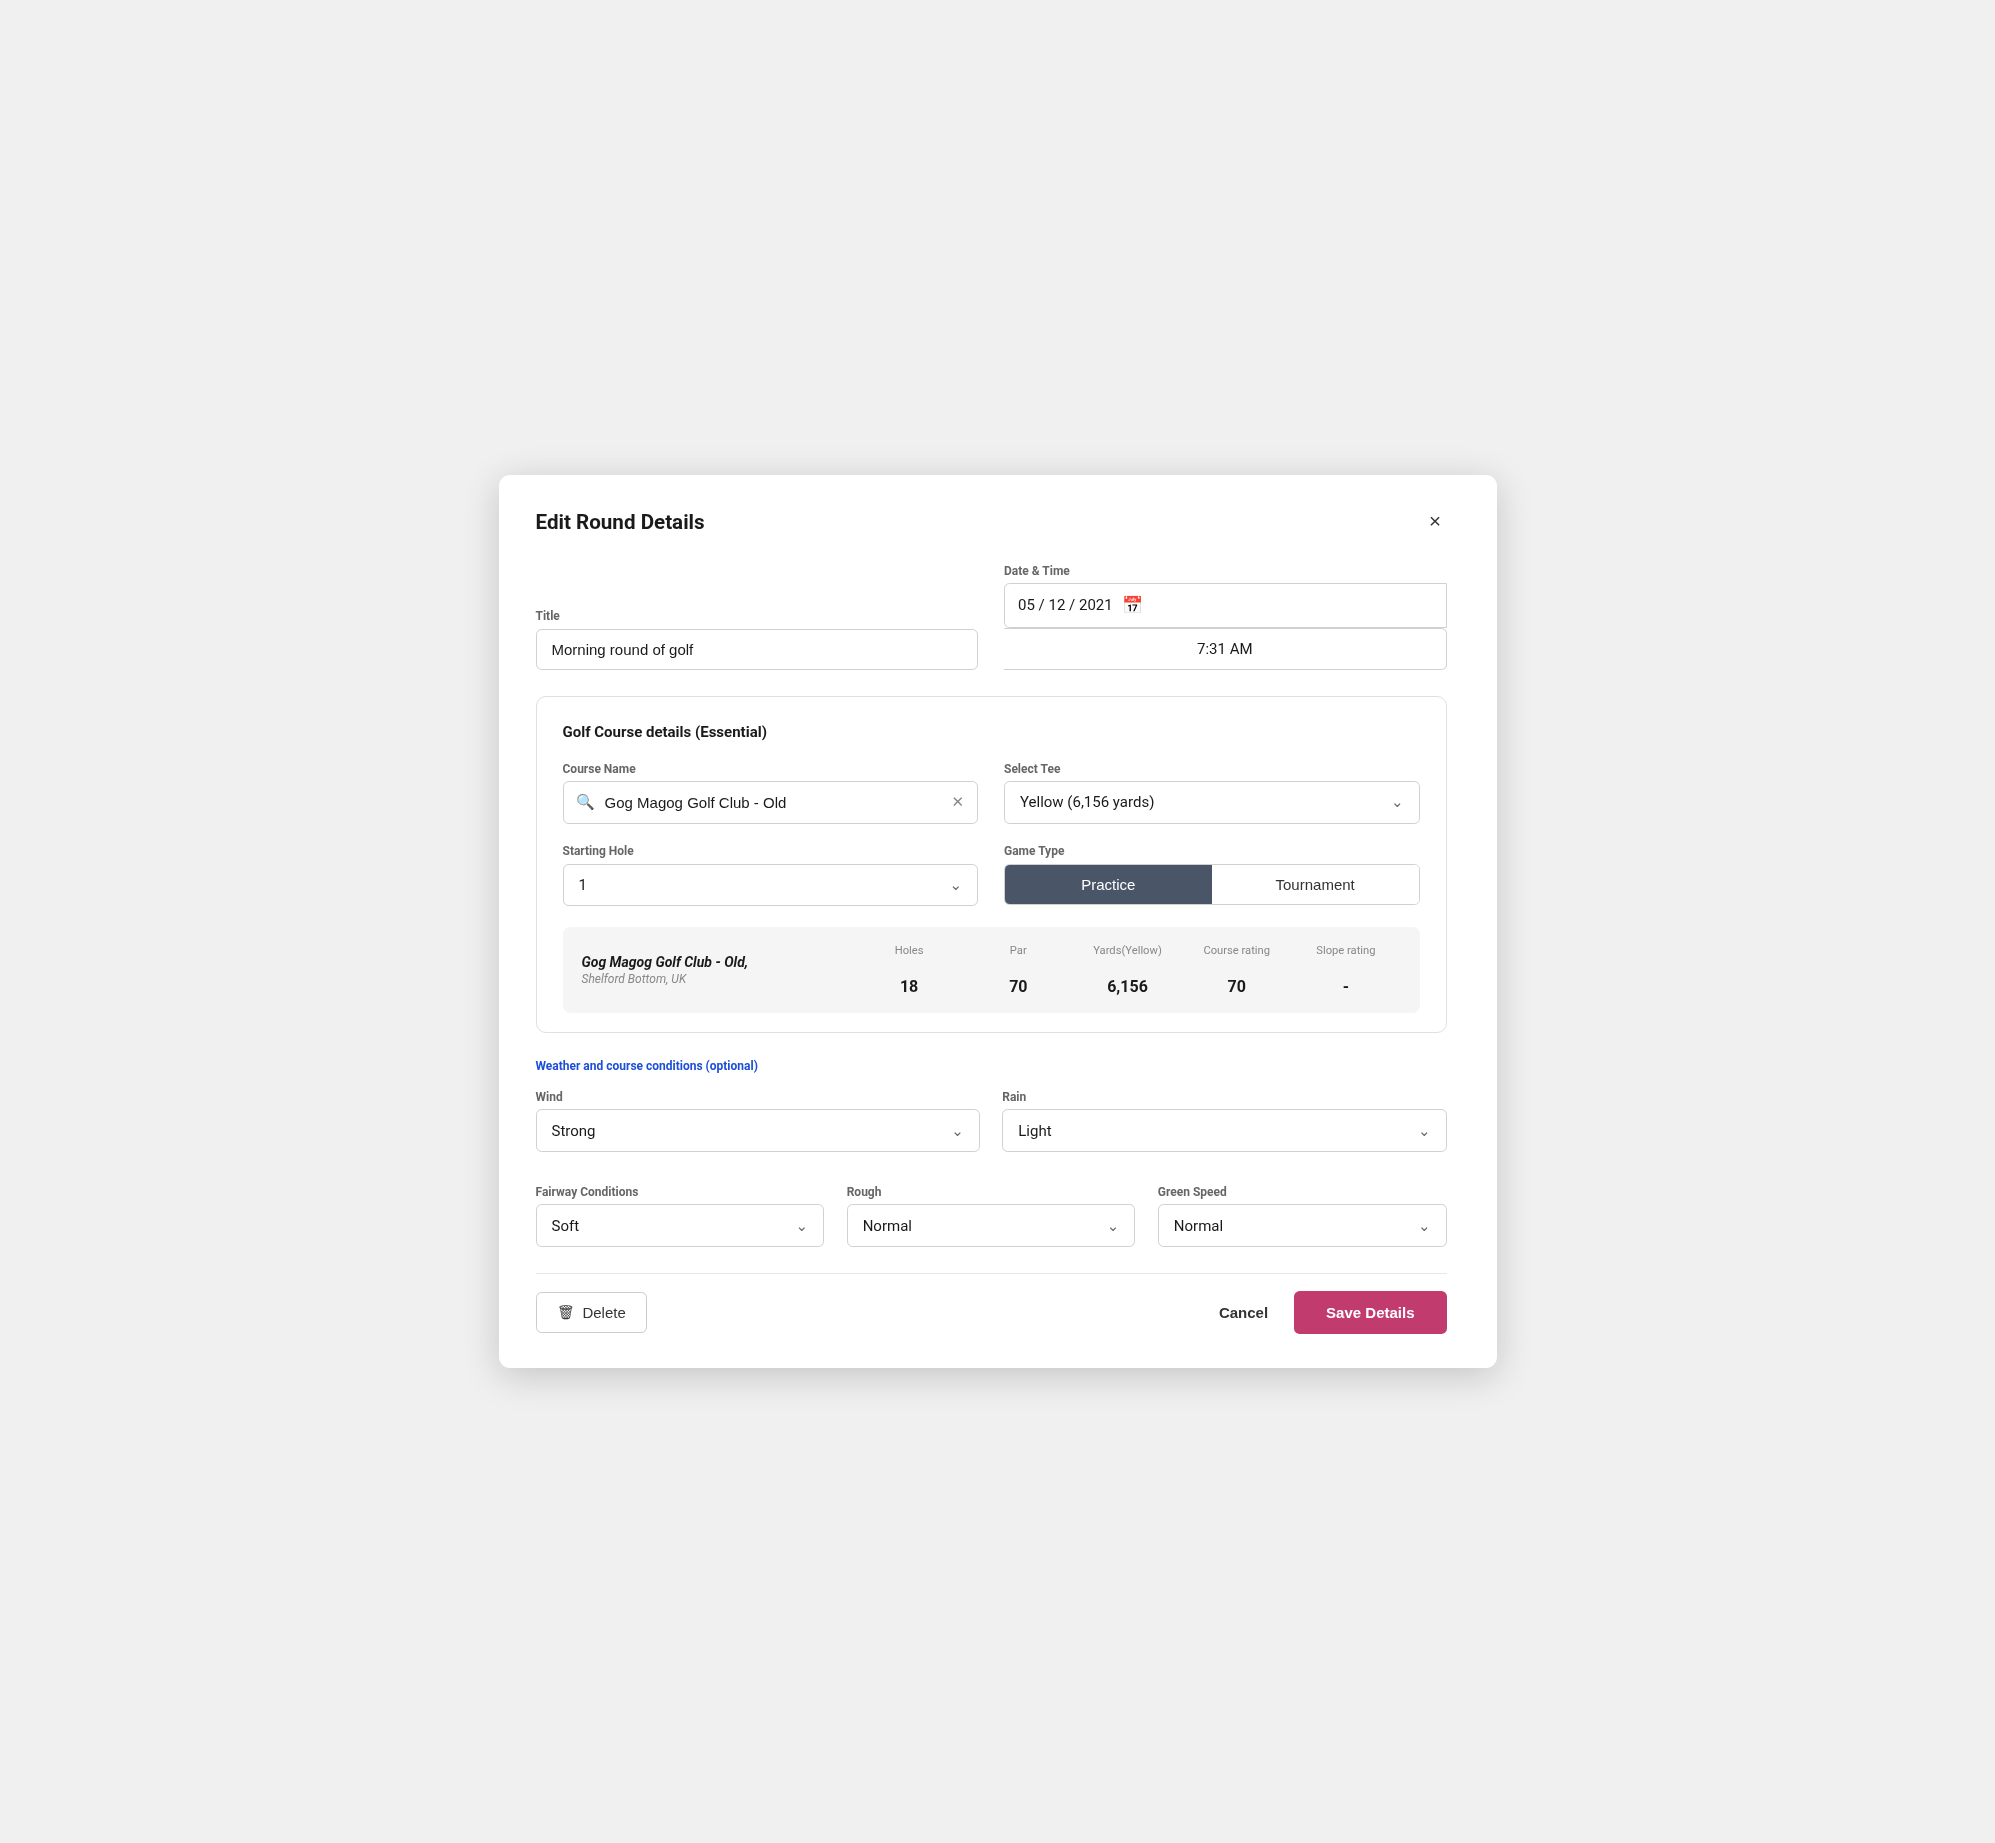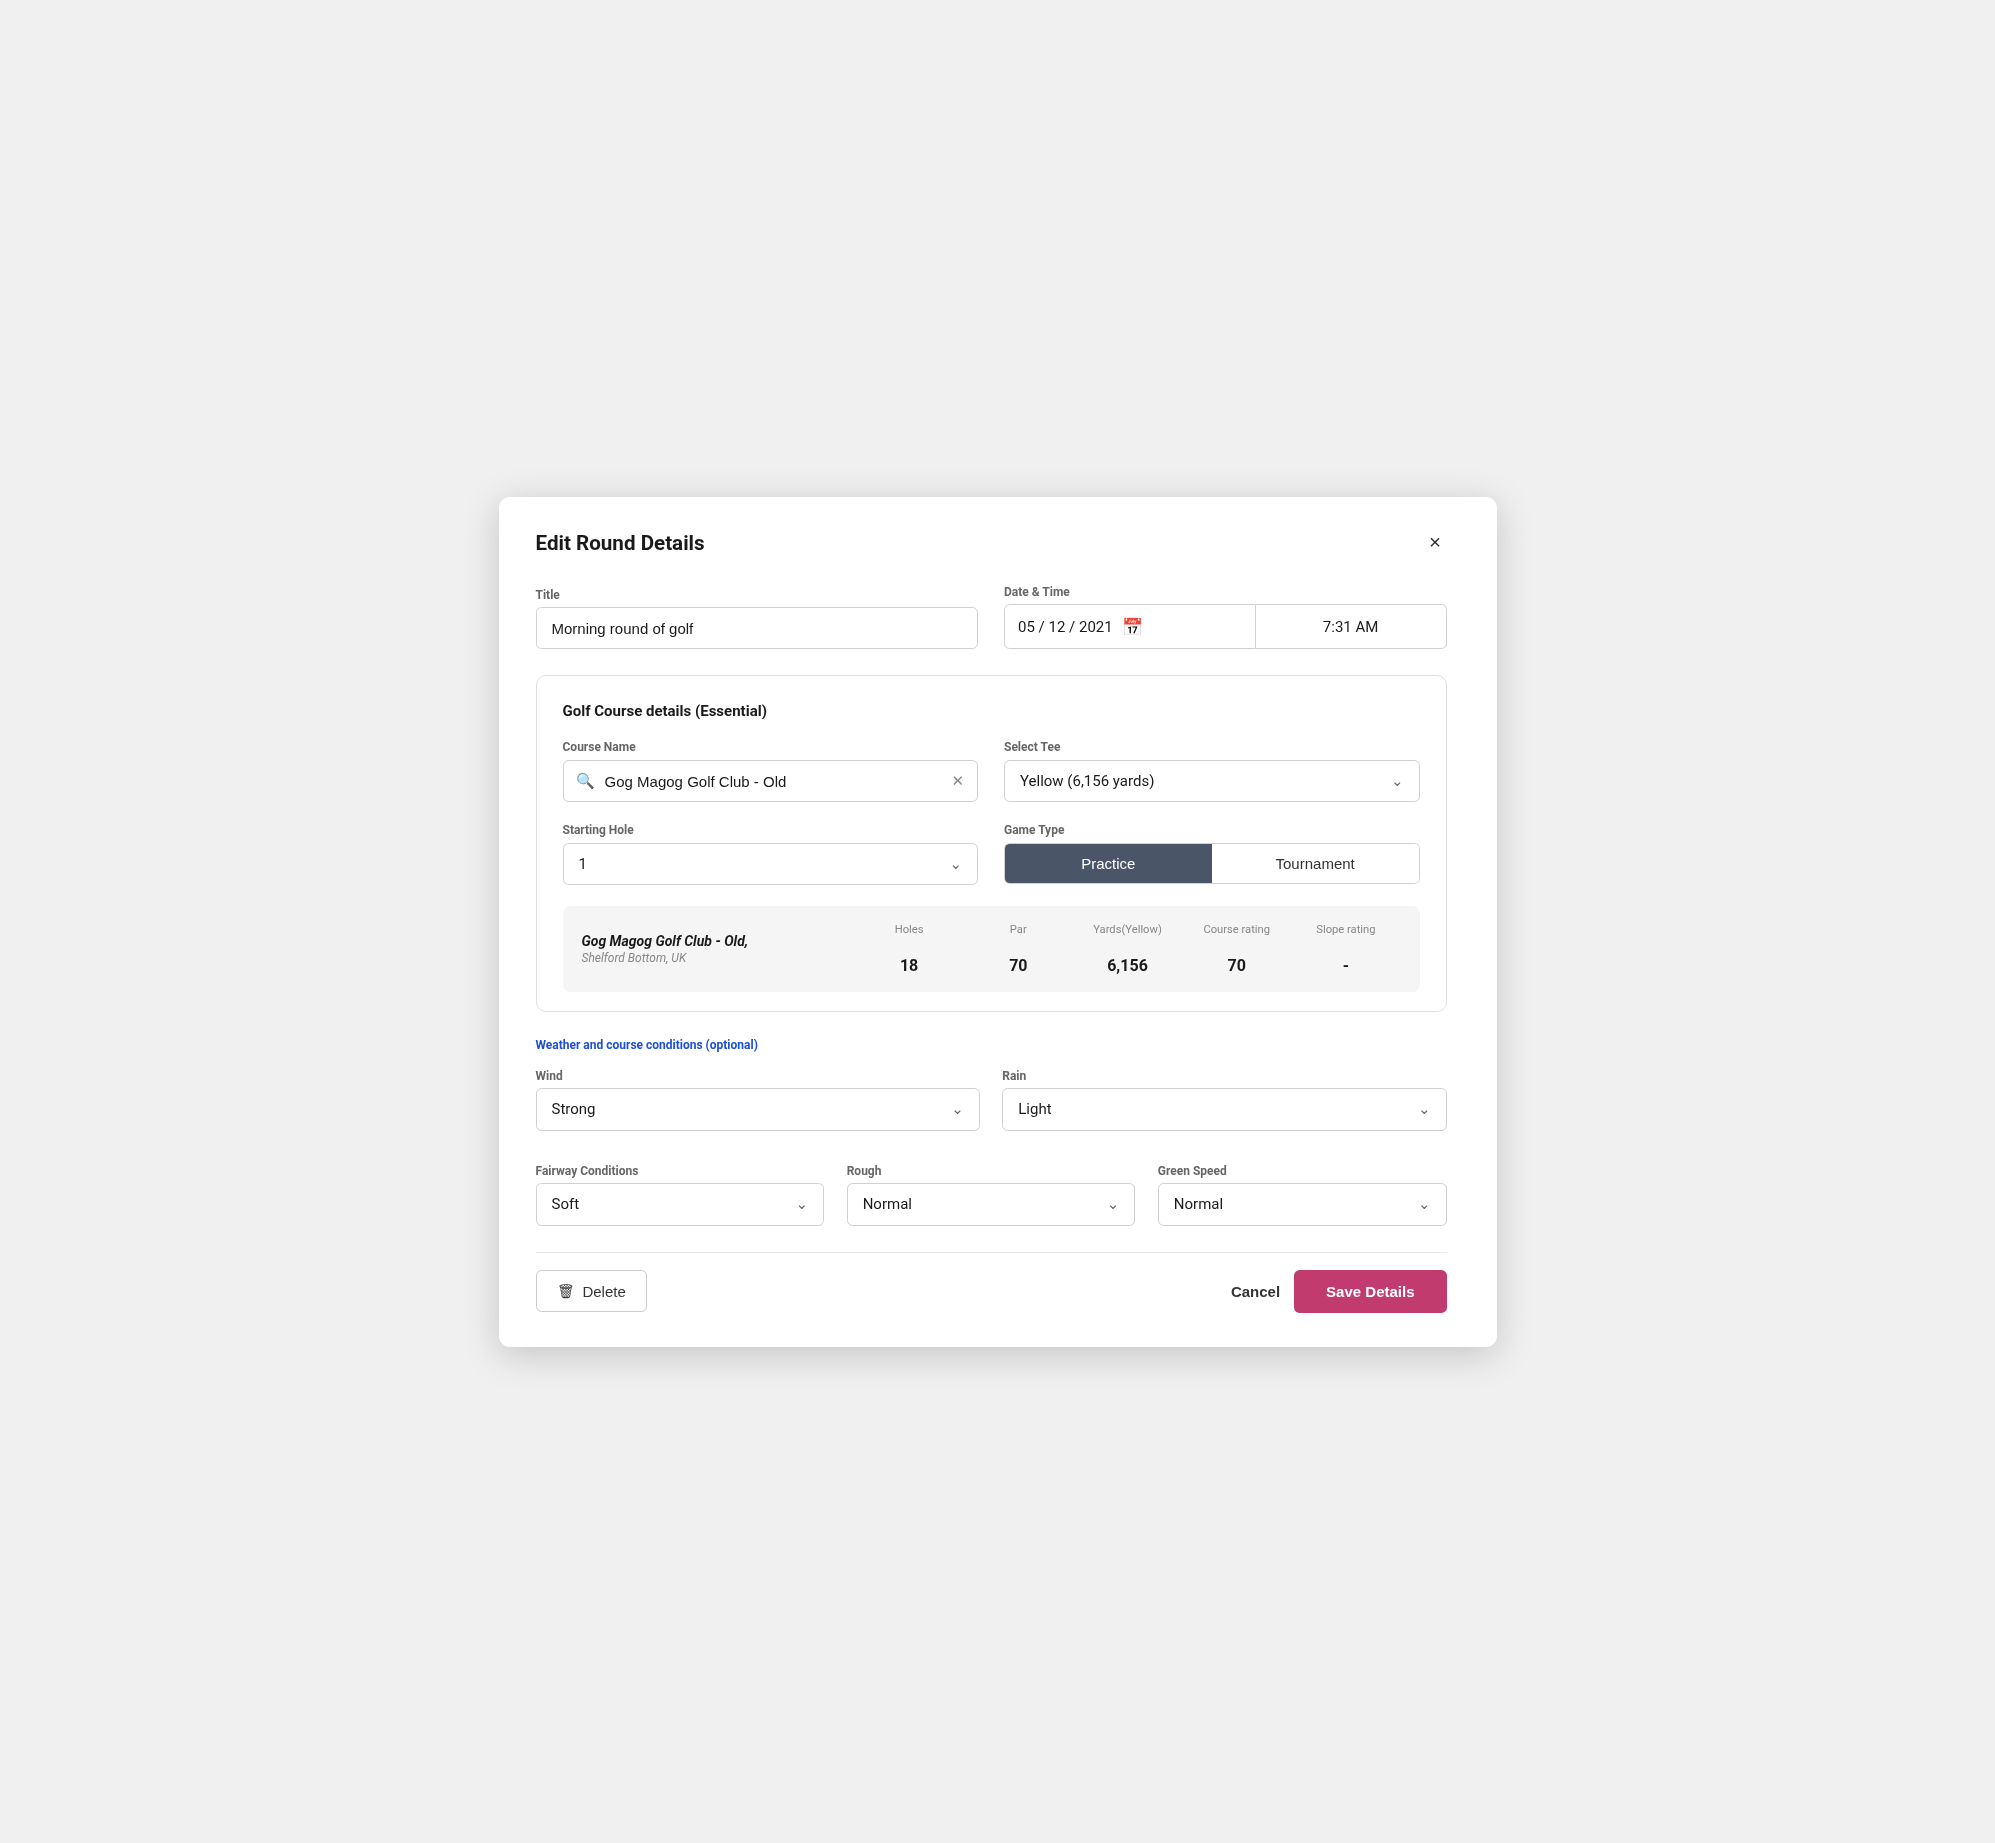--- a/index.html
+++ b/index.html
@@ -69,20 +69,21 @@
       border-radius: 5.6px;
       padding: 11.2px 15px;
       font-size: 15px;
       color: #1a1a1a;
       outline: none;
       width: 100%;
     }
     .date-time-row {
       display: flex;
       gap: 0;
+      flex-direction: column;
     }
     .date-input-wrap {
       display: flex;
       align-items: center;
       border: 1.4px solid #d0d0d0;
       border-radius: 5.6px 0 0 5.6px;
       padding: 11.2px 13px;
       font-size: 15px;
       color: #1a1a1a;
       flex: 1.4;
@@ -285,21 +286,21 @@
       background: #fff;
       border-radius: 5.6px;
       padding: 11.2px 20.6px;
       font-size: 15px;
       cursor: pointer;
       color: #333;
     }
     .footer-right {
       display: flex;
       align-items: center;
-      gap: 14px;
+      gap: 26px;
     }
     .cancel-btn {
       background: none;
       border: none;
       font-size: 15px;
       font-weight: 600;
       color: #333;
       cursor: pointer;
       padding: 11.2px 0;
     }

